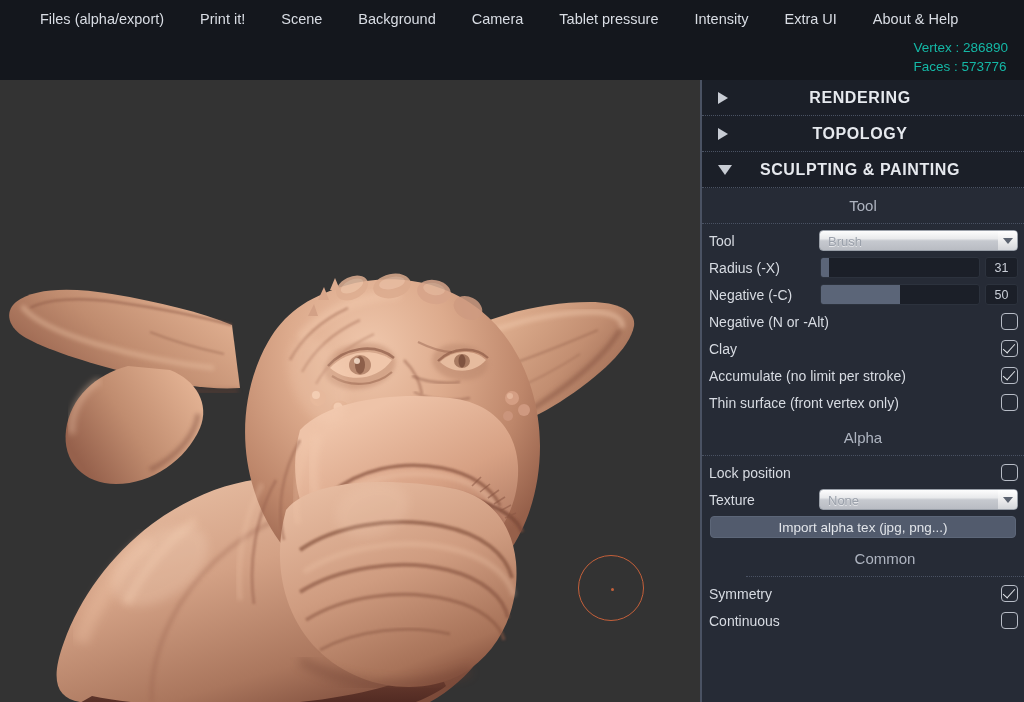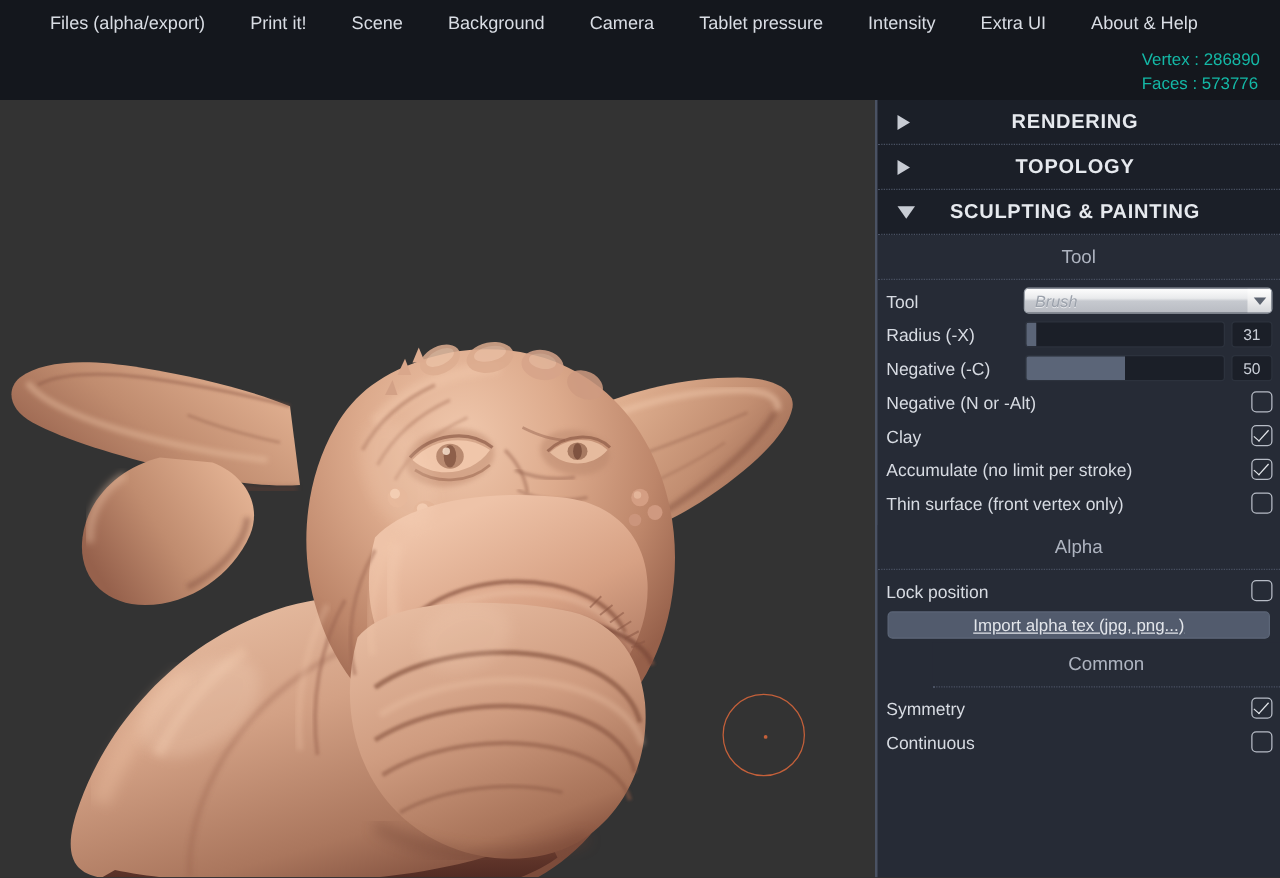--- a/index.html
+++ b/index.html
@@ -130,21 +130,20 @@
     border: 1px solid #9aa0a9;
     overflow: hidden;
     cursor: pointer;
   }
   .select-wrap .sel-text {
     position: absolute; left: 8px; top: 50%;
     transform: translateY(-50%);
     color: #9ba1ab;
     font-size: 13px;
     text-shadow: 0 1px 0 rgba(255,255,255,0.6);
-    font-style: italic;
   }
   .select-wrap .sel-arrow {
     position: absolute; right: 4px; top: 50%;
     transform: translateY(-50%);
     width: 0; height: 0;
     border-style: solid;
     border-width: 6px 5px 0 5px;
     border-color: #5c6370 transparent transparent transparent;
   }
   .select-wrap .sel-btn {
@@ -202,21 +201,20 @@
   .wide-button {
     margin: 3px 8px;
     height: 22px;
     background: #525b6d;
     border: 1px solid #5c6678;
     border-radius: 4px;
     color: #e2e5ea;
     font-size: 13.5px;
     display: flex; align-items: center; justify-content: center;
     cursor: pointer;
-    text-decoration: underline;
   }
   .pad-top-3 { margin-top: 3px; }
 </style>
 </head>
 <body>
 
 <div id="app">
 
   <div id="topbar">
     <div id="menu-row">
@@ -519,20 +517,29 @@
     <div class="subsection" style="margin-top:4px;">
       <span>Alpha</span>
     </div>
 
     <div class="row pad-top-3">
       <span class="row-label">Lock position</span>
       <span class="row-spacer"></span>
       <div class="checkbox"></div>
     </div>
 
+    <div class="row">
+      <span class="row-label">Texture</span>
+      <span class="row-spacer"></span>
+      <div class="select-wrap">
+        <span class="sel-text">None</span>
+        <span class="sel-btn"></span>
+        <span class="sel-arrow"></span>
+      </div>
+    </div>
 
     <div class="wide-button">Import alpha tex (jpg, png...)</div>
 
     <div class="subsection" style="margin-top:2px;margin-left:44px;">
       <span>Common</span>
     </div>
 
     <div class="row pad-top-3">
       <span class="row-label">Symmetry</span>
       <span class="row-spacer"></span>

